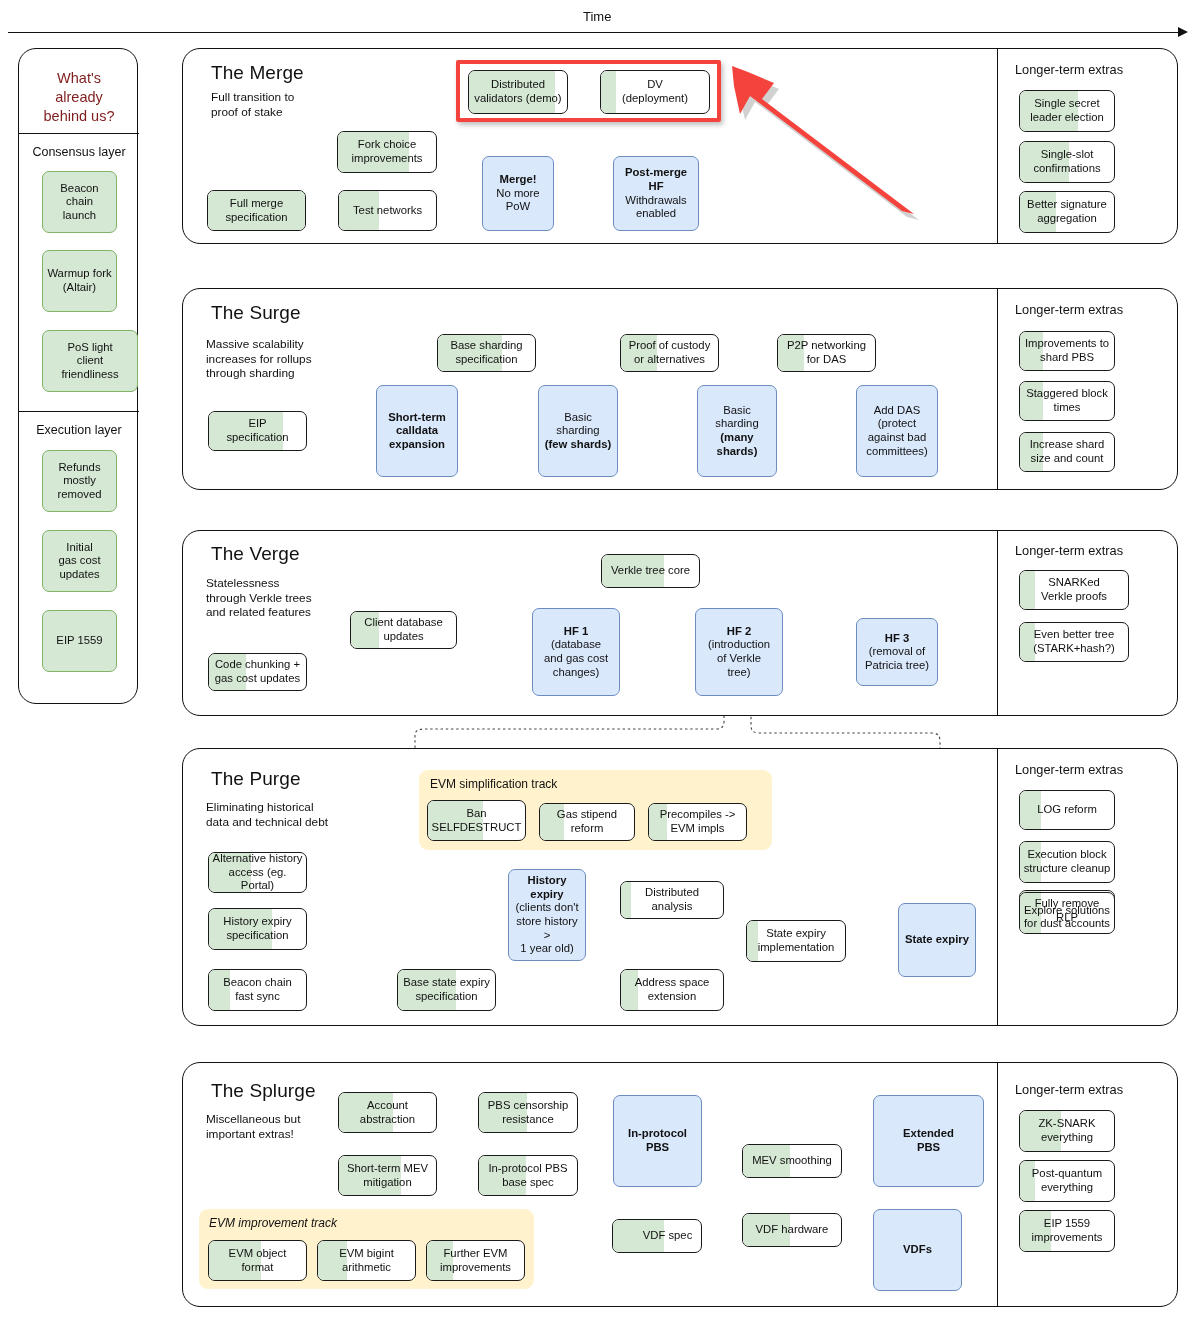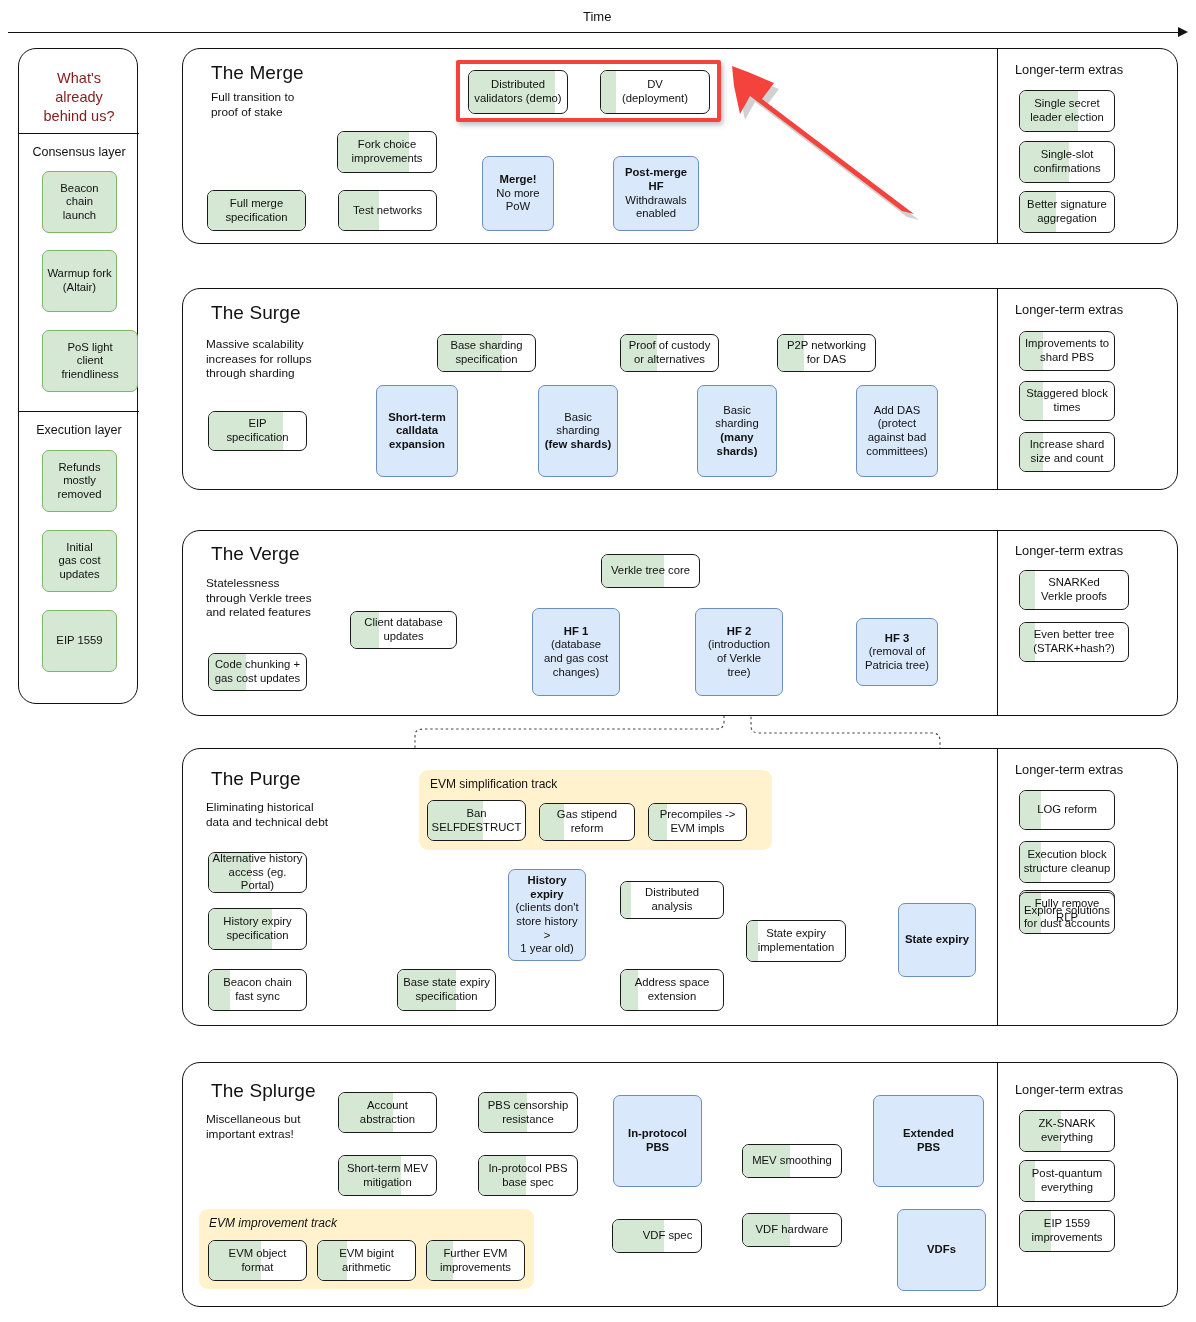--- a/index.html
+++ b/index.html
@@ -585,21 +585,21 @@
 <div class="node blue" style="left:613px;top:1095px;width:89px;height:92px;">
   <span class="txt">
     <b>In-protocol</b><br><b>PBS</b>
   </span>
 </div>
 <div class="node blue" style="left:873px;top:1095px;width:111px;height:92px;">
   <span class="txt">
     <b>Extended</b><br><b>PBS</b>
   </span>
 </div>
-<div class="node blue" style="left:873px;top:1209px;width:89px;height:82px;margin-left:24px;">
+<div class="node blue" style="left:873px;top:1209px;width:89px;height:82px;">
   <span class="txt"><b>VDFs</b></span>
 </div>
 
 <div class="track" style="left:199px;top:1209px;width:335px;height:80px;"></div>
 <div class="track-label" style="left:209px;top:1216px;font-style:italic;">EVM improvement track</div>
 <div class="node" style="left:208px;top:1240px;width:99px;height:41px;">
   <div class="fill" style="width:54%"></div>
   <span class="txt">
     <span>EVM object</span><br><span>format</span>
   </span>

